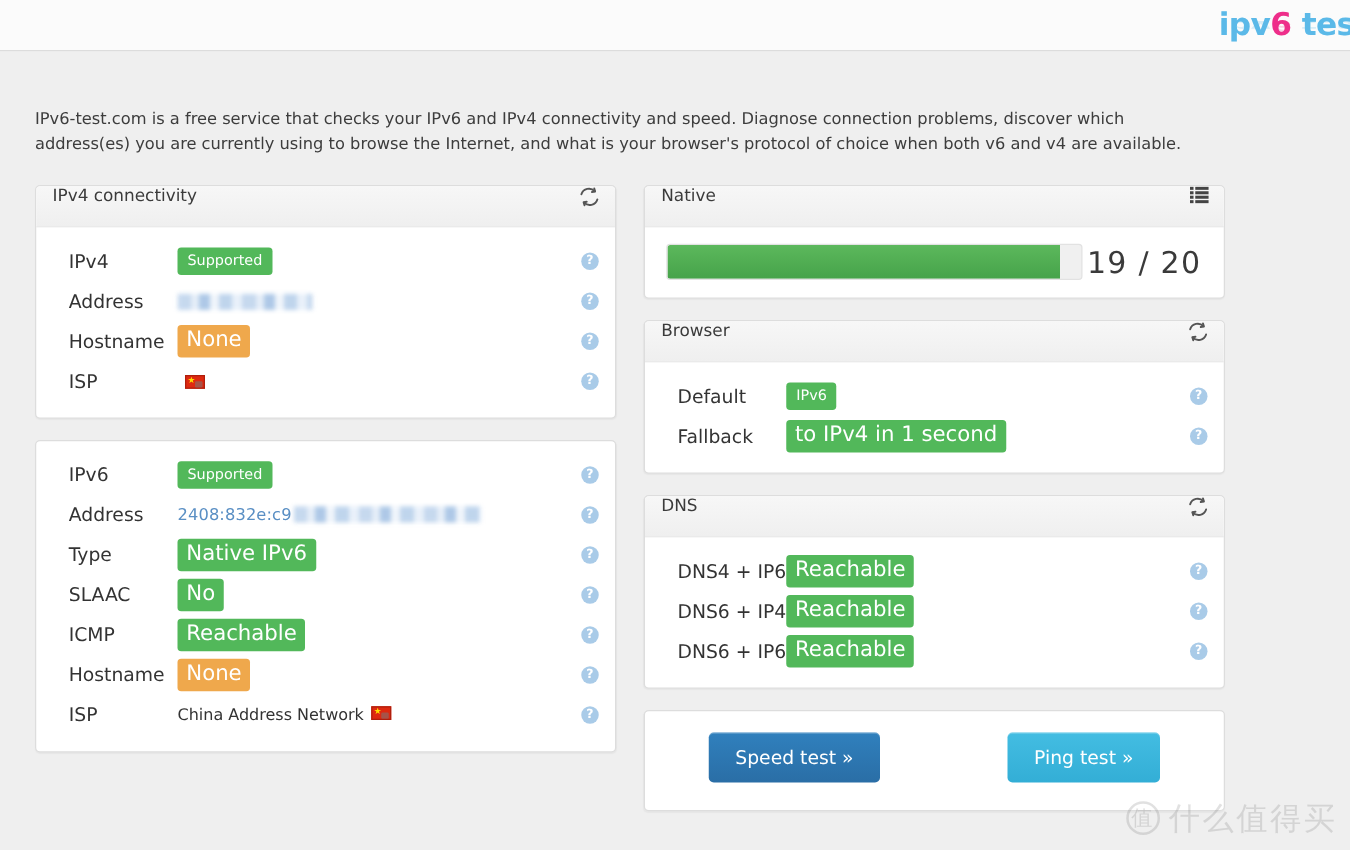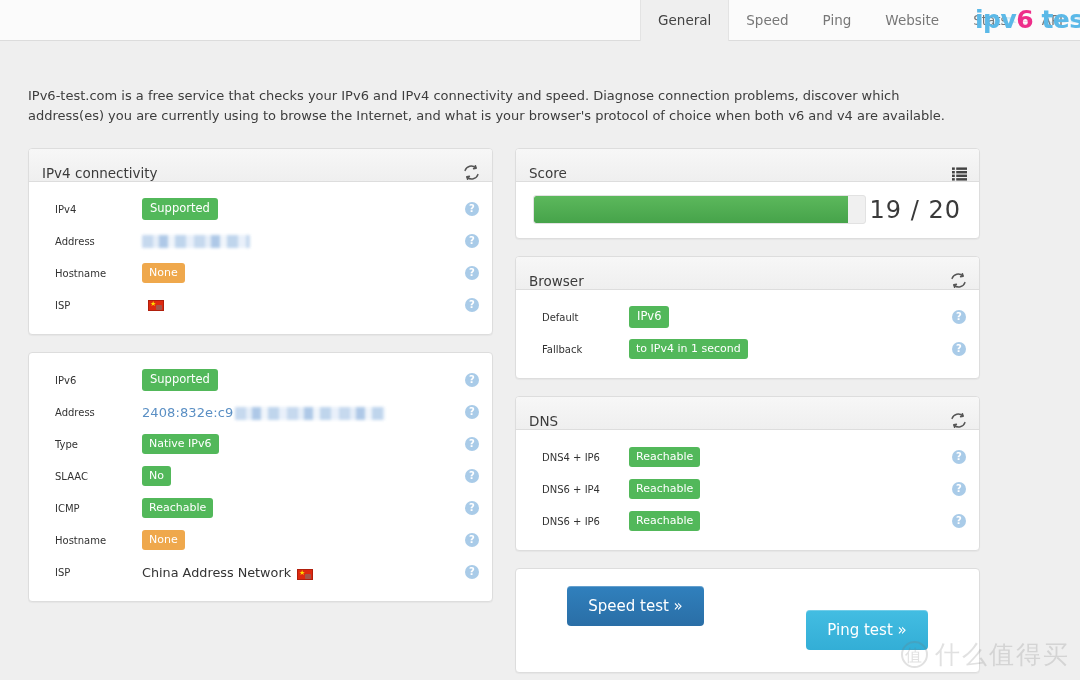--- a/index.html
+++ b/index.html
@@ -113,21 +113,21 @@
     margin-bottom: 17px;
     box-shadow: 0 1px 1px rgba(0,0,0,0.04);
   }
 
   .panel-head {
     height: 33px;
     background: linear-gradient(to bottom, #f7f7f7, #efefef);
     border-bottom: 1px solid #dddddd;
     border-radius: 3px 3px 0 0;
     display: flex;
-    align-items: flex-end;
+    align-items: flex-start;
     justify-content: space-between;
     padding: 0 12px 0 13px;
   }
   .panel-title {
     font-size: 13.5px;
     color: #3b3b3b;
   }
 
   .icon-refresh {
     width: 17px; height: 17px;
@@ -144,44 +144,44 @@
 
   
   .row {
     display: flex;
     align-items: center;
     height: 32px;
     padding: 0 13px 0 26px;
   }
   .row-label {
     width: 87px;
-    font-size: 10px;
+    font-size: 15px;
     color: #333;
     flex: none;
   }
   .row-value {
     flex: 1;
     font-size: 12.8px;
     color: #333;
     display: flex;
-    align-items: flex-end;
+    align-items: flex-start;
   }
 
   .badge {
     display: inline-block;
     color: #fff;
     border-radius: 3px;
     font-size: 11.5px;
     line-height: 1;
     padding: 5px 8px 6px 8px;
     white-space: nowrap;
   }
   .badge.green  { background: #52b85a; }
   .badge.orange { background: #efa84c; }
-  .badge.small  { font-size: 11px; padding: 4px 7px 5px 7px; }
+  .badge.small  { font-size: 17px; padding: 4px 7px 5px 7px; }
 
   .help {
     width: 14px; height: 14px;
     border-radius: 50%;
     background: #a9cbe8;
     color: #ffffff;
     font-size: 10px;
     font-weight: bold;
     line-height: 14px;
     text-align: center;
@@ -266,35 +266,35 @@
     color: #3a3a3a;
     white-space: nowrap;
     letter-spacing: 1px;
     font-weight: normal;
   }
 
   
   .more-body {
     display: flex;
     justify-content: space-around;
-    align-items: flex-start;
+    align-items: flex-end;
     padding: 17px 0 22px 0;
   }
   .btn {
     border: none;
     border-radius: 4px;
     color: #ffffff;
     font-size: 15px;
     padding: 11px 21px;
     cursor: pointer;
     font-family: "DejaVu Sans", "Liberation Sans", sans-serif;
     box-shadow: inset 0 1px 0 rgba(255,255,255,0.25);
   }
   .btn-speed { background: linear-gradient(to bottom, #3080bd, #2a6ea6); }
-  .btn-ping  { background: linear-gradient(to bottom, #43bde2, #33aed6); margin-top: 24px; }
+  .btn-ping  { background: linear-gradient(to bottom, #43bde2, #33aed6); }
 
   
   .watermark {
     position: absolute;
     right: 10px;
     bottom: 9px;
     font-size: 25px;
     color: rgba(120,120,120,0.22);
     letter-spacing: 2px;
     display: flex;
@@ -314,28 +314,20 @@
 </style>
 </head>
 <body>
 
 <div class="navbar">
   <div class="logo">
     <div class="logo-text"><span>ipv</span><span class="six">6</span><span> test</span></div>
     <div class="logo-reflection"><span>ipv</span><span class="six">6</span><span> test</span></div>
   </div>
 
-  <div class="tabs">
-    <div class="tab active">General</div>
-    <div class="tab">Speed</div>
-    <div class="tab">Ping</div>
-    <div class="tab">Website</div>
-    <div class="tab">Stats</div>
-    <div class="tab">API</div>
-  </div>
 </div>
 
 <div class="intro">IPv6-test.com is a free service that checks your IPv6 and IPv4 connectivity and speed. Diagnose connection problems, discover which address(es) you are currently using to browse the Internet, and what is your browser's protocol of choice when both v6 and v4 are available.</div>
 
 <div class="content">
 
   <div class="col-left">
 
     <div class="panel">
       <div class="panel-head">
@@ -448,21 +440,21 @@
         </div>
 
       </div>
     </div>
   </div>
 
   <div class="col-right">
 
     <div class="panel">
       <div class="panel-head">
-        <span class="panel-title">Score</span>
+        <span class="panel-title">Native</span>
         <span>
           <svg class="icon-list" viewBox="0 0 16 14">
             <rect x="0" y="0" width="3" height="2.6" fill="#444"></rect>
               <rect x="4.5" y="0" width="11.5" height="2.6" fill="#444"></rect>
             <rect x="0" y="3.8" width="3" height="2.6" fill="#444"></rect>
               <rect x="4.5" y="3.8" width="11.5" height="2.6" fill="#444"></rect>
             <rect x="0" y="7.6" width="3" height="2.6" fill="#444"></rect>
               <rect x="4.5" y="7.6" width="11.5" height="2.6" fill="#444"></rect>
             <rect x="0" y="11.4" width="3" height="2.6" fill="#444"></rect>
               <rect x="4.5" y="11.4" width="11.5" height="2.6" fill="#444"></rect>

